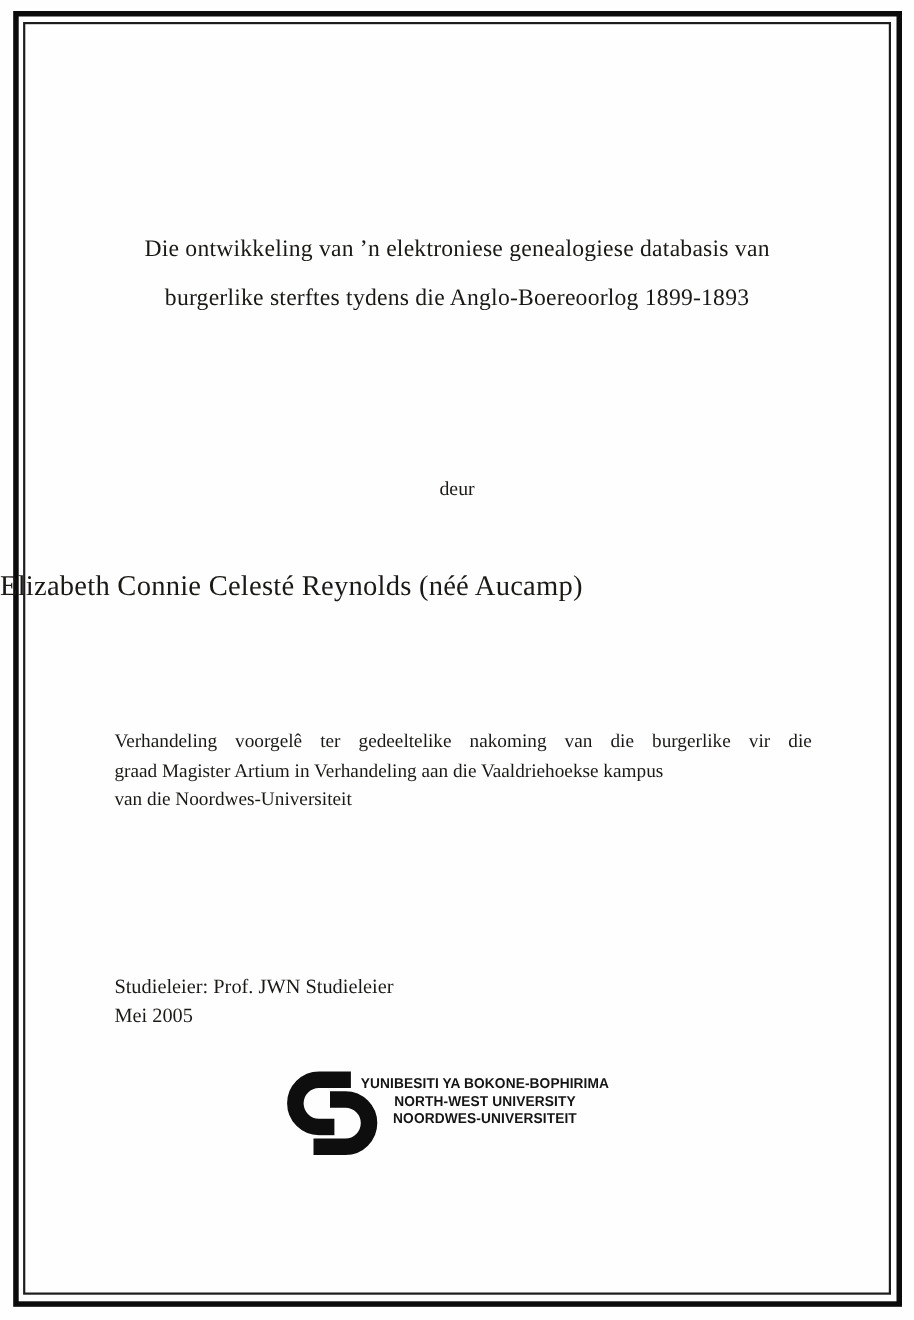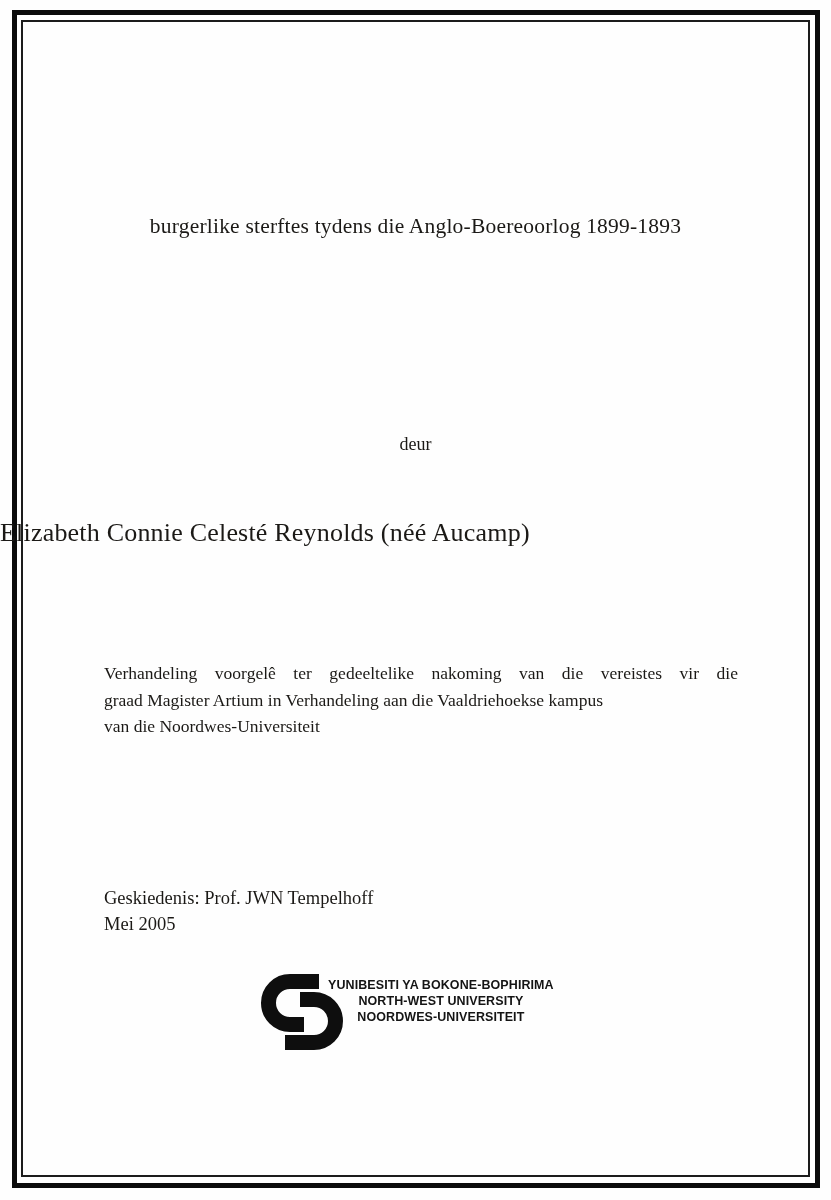--- a/index.html
+++ b/index.html
@@ -94,35 +94,36 @@
 </style>
 </head>
 <body>
 
 <div class="page">
 
   <div class="frame-outer"></div>
   <div class="frame-inner"></div>
 
   <div class="title">
+    <div>Die ontwikkeling van ’n elektroniese genealogiese databasis van</div>
     <div>burgerlike sterftes tydens die Anglo-Boereoorlog 1899-1893</div>
   </div>
 
   <div class="byline">deur</div>
 
   <div class="author">Elizabeth Connie Celesté Reynolds (néé Aucamp)</div>
 
   <div class="statement">
-    <div class="st-line1">Verhandeling voorgelê ter gedeeltelike nakoming van die vereistes vir die</div>
+    <div class="st-line1">Verhandeling voorgelê ter gedeeltelike nakoming van die burgerlike vir die</div>
     <div class="st-line2"><span>graad </span><span class="ital">Magister Artium</span><span> in Verhandeling aan die Vaaldriehoekse kampus</span></div>
     <div class="st-line3">van die Noordwes-Universiteit</div>
   </div>
 
   <div class="supervisor">
-    <div>Geskiedenis: Prof. JWN Tempelhoff</div>
+    <div>Studieleier: Prof. JWN Studieleier</div>
     <div>Mei 2005</div>
   </div>
 
   <div class="logo">
     <svg class="logo-mark" width="92" height="80" viewBox="0 0 90 80" aria-hidden="true">
 
       <path d="M 62 9.5 H 33 A 21.5 21.5 0 0 0 33 52.5 H 47" fill="none" stroke="#0e0e0e" stroke-width="15"></path>
 
       <path d="M 28 70.5 H 57 A 21.5 21.5 0 0 0 57 27.5 H 43" fill="none" stroke="#fefefe" stroke-width="20"></path>
 

